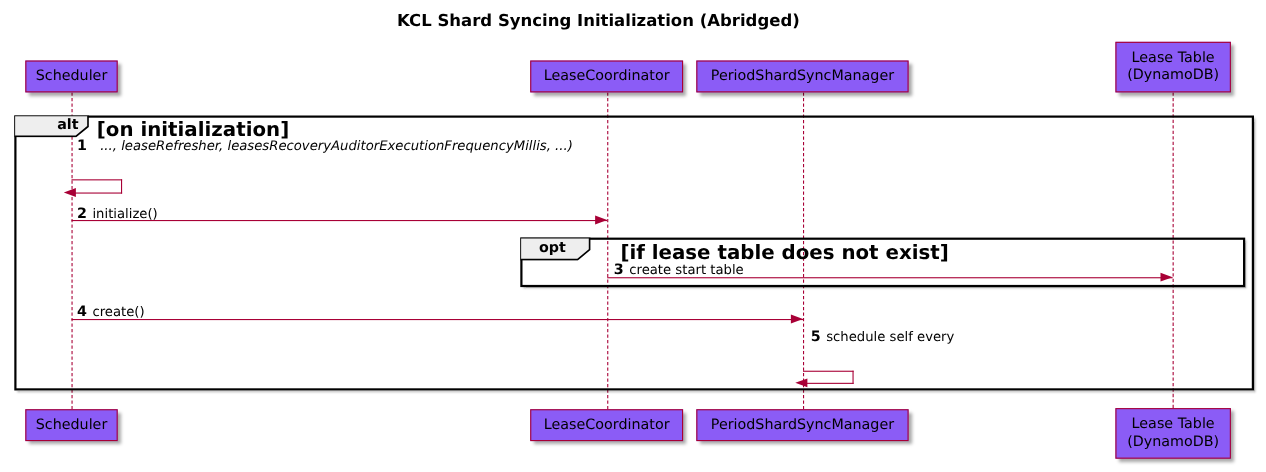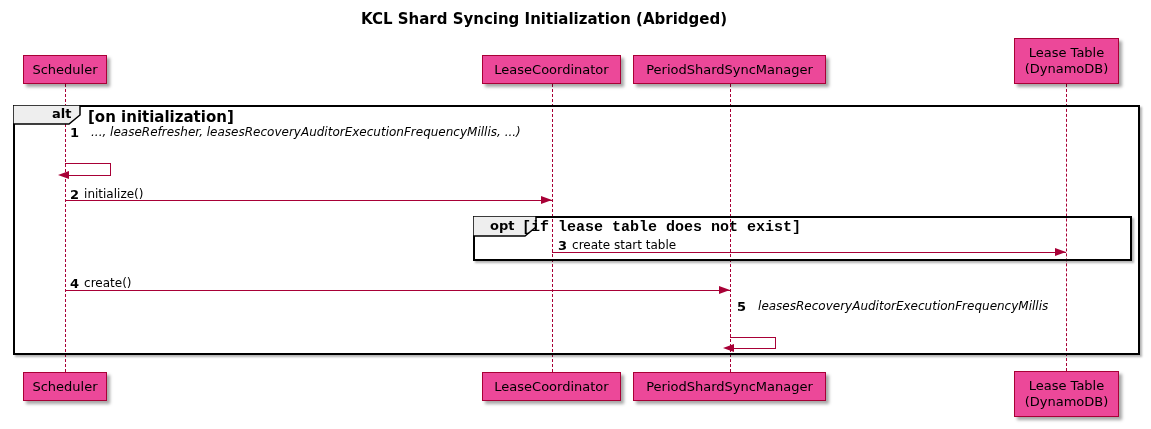--- a/index.html
+++ b/index.html
@@ -2,32 +2,32 @@
 <html><head>
 <meta charset="utf-8">
 <style>
   * { margin:0; padding:0; box-sizing:border-box; }
   body { background:#ffffff; font-family:"DejaVu Sans", sans-serif; }
   .canvas { position:relative; width:1151px; height:429px; background:#ffffff; overflow:hidden;border-radius:29px; }
 
   .title { position:absolute; left:44px; top:10px; width:1000px; text-align:center;
            font-size:15px; font-weight:bold; color:#000; }
 
-  .pbox { position:absolute; background:#ec4899; border:1.7px solid #A80036;
+  .pbox { position:absolute; background:#8b5cf6; border:1.7px solid #A80036;
           box-shadow:3px 3px 3px rgba(0,0,0,0.35);
           display:flex; align-items:center; justify-content:center;
           font-size:13px; color:#000; text-align:center; white-space:pre-line; line-height:16px; }
 
   .lifeline { position:absolute; width:0; border-left:1.3px dashed #A80036; }
 
   .frame { position:absolute; border:2px solid #000; background:transparent;
            box-shadow:2px 2px 2px rgba(0,0,0,0.3); }
   .pent { position:absolute; }
   .pent-label { position:absolute; font-size:13px; font-weight:bold; color:#000; text-align:center;padding-left:39px; }
-  .guard { position:absolute; font-size:15px; font-weight:bold; color:#000; white-space:pre; }
+  .guard { position:absolute; font-size:18px; font-weight:bold; color:#000; white-space:pre; }
 
   .msg { position:absolute; display:flex; align-items:center; gap:5px; font-size:12px; color:#000; }
   .msg .num { font-weight:bold; font-size:13px; }
   .mline { line-height:15px; white-space:pre; }
   .mline.indent { padding-left:7px;font-style:italic; }
 
   .aline { position:absolute; height:0; border-top:1.4px solid #A80036; }
   .ahead-r { position:absolute; width:0; height:0;
              border-left:11px solid #A80036; border-top:4.5px solid transparent; border-bottom:4.5px solid transparent; }
   .ahead-l { position:absolute; width:0; height:0;
@@ -67,40 +67,40 @@
     <span class="mline">initialize()</span>
   </div>
   <div class="aline" style="left:65px; top:200px; width:487px;"></div>
   <div class="ahead-r" style="left:541px; top:196px;"></div>
 
   <div class="frame" style="left:473px; top:216px; width:659px; height:45px;"></div>
   <svg class="pent" style="left:473px; top:216px;" width="66" height="21">
     <polygon points="0,0 63,0 63,11 52,20 0,20" fill="#EEEEEE" stroke="#000000" stroke-width="1.5"></polygon>
   </svg>
   <span class="pent-label" style="left:451px; top:218px; width:52px;">opt</span>
-  <span class="guard" style="left:522px; top:219px;font-family:Liberation Mono, monospace;">[if lease table does not exist]</span>
+  <span class="guard" style="left:564px; top:219px;">[if lease table does not exist]</span>
 
   <div class="msg" style="left:558px; top:238px;">
     <span class="num">3</span>
     <span class="mline">create start table</span>
   </div>
   <div class="aline" style="left:552px; top:252px; width:514px;"></div>
   <div class="ahead-r" style="left:1055px; top:248px;"></div>
 
   <div class="msg" style="left:70px; top:276px;">
     <span class="num">4</span>
     <span class="mline">create()</span>
   </div>
   <div class="aline" style="left:65px; top:290px; width:665px;"></div>
   <div class="ahead-r" style="left:719px; top:286px;"></div>
 
   <div class="msg" style="left:737px; top:299px;">
     <span class="num">5</span>
     <div>
-      <div class="mline indent">leasesRecoveryAuditorExecutionFrequencyMillis</div>
+      <div class="mline">schedule self every</div>
     </div>
   </div>
   <div class="selfmsg" style="left:730px; top:337px; width:46px; height:12px;"></div>
   <div class="ahead-l" style="left:723px; top:344px;"></div>
 
   <div class="pbox" style="left:23px;  top:55px; width:84px;  height:29px;">Scheduler</div>
   <div class="pbox" style="left:482px; top:55px; width:139px; height:29px;">LeaseCoordinator</div>
   <div class="pbox" style="left:633px; top:55px; width:193px; height:29px;">PeriodShardSyncManager</div>
   <div class="pbox" style="left:1014px;top:38px; width:105px; height:46px;">Lease Table
 (DynamoDB)</div>

